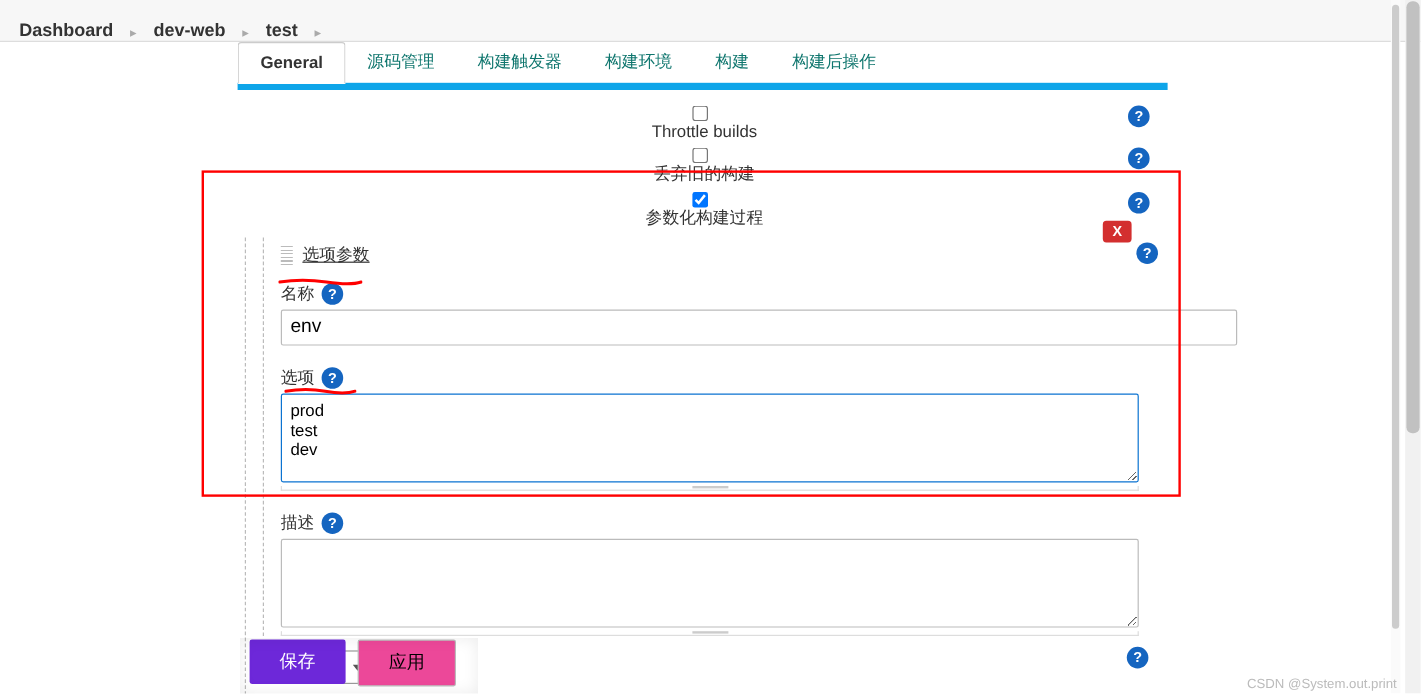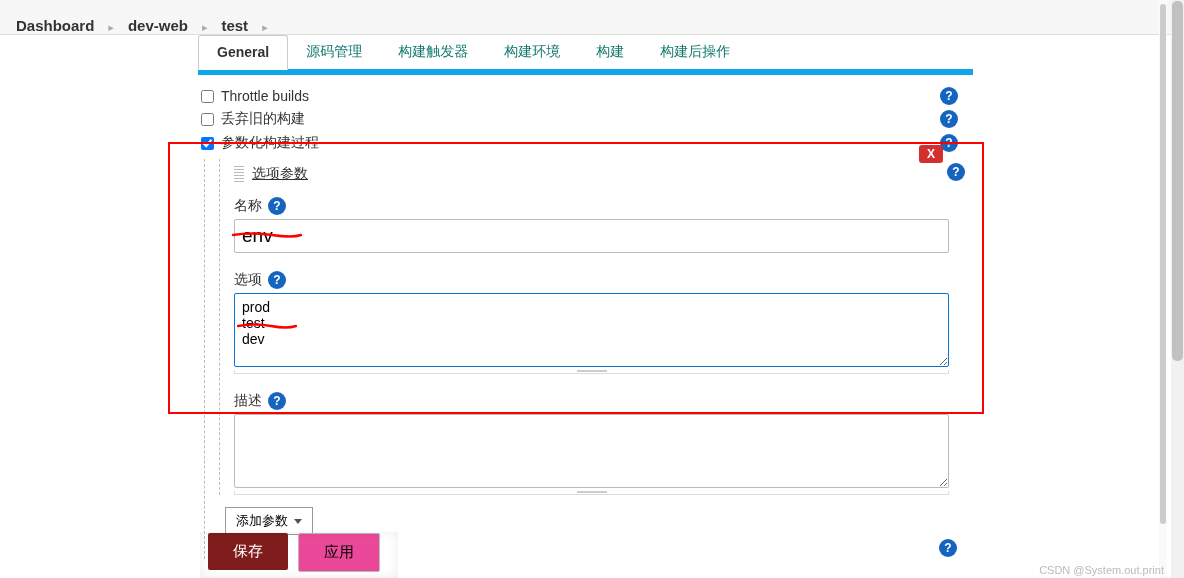--- a/index.html
+++ b/index.html
@@ -5,46 +5,46 @@
     * { margin:0; padding:0; box-sizing:border-box; }
     body { font-family: -apple-system, BlinkMacSystemFont, "Segoe UI", sans-serif; font-size:14px; color:#333; background:#fff; width:1184px; height:578px; overflow:hidden; position:relative; }
     .topbar { height:35px; background:#f7f7f7; border-bottom:1px solid #ddd; display:flex; align-items:flex-end; padding:0 16px; font-size:15px; }
     .crumb-link { font-weight:bold; color:#333; cursor:pointer; }
     .crumb-sep { color:#aaa; margin:0 14px; font-size:11px; }
     .main { position:absolute; top:35px; left:198px; width:775px; }
     .tabs { display:flex; border-bottom:6px solid #0ea5e9; margin-top:0; }
     .tab { padding:8px 18px; cursor:pointer; color:#0f766e; font-size:14px; }
     .tab.active { border:1px solid #ccc; border-bottom:1px solid #fff; border-radius:3px 3px 0 0; font-weight:bold; color:#333; background:#fff; margin-bottom:-1px; }
     .form-body { padding:10px 0 0 0; }
-    .check-row { display:flex; align-items:center; padding:3px 0 3px 3px; position:relative; }
+    .check-row { display:flex; align-items:center; padding:3px 0 3px 3px; position:relative;flex-direction:column; }
     .check-row input[type=checkbox] { width:13px; height:13px; margin-right:7px; cursor:pointer; }
     .check-row label { cursor:pointer; }
     .help-circle { width:18px; height:18px; border-radius:50%; background:#1565c0; color:#fff; font-size:12px; font-weight:bold; display:inline-flex; align-items:center; justify-content:center; cursor:pointer; }
     .help-right { position:absolute; right:15px; }
     .param-container { margin-left:6px; border-left:1px dashed #bbb; padding-left:14px; margin-top:4px; padding-bottom:24px; position:relative; }
     .param-card { border-left:1px dashed #bbb; padding-left:14px; margin-top:4px; position:relative; }
     .card-header { display:flex; align-items:center; padding:6px 0; position:relative; }
     .drag-handle { width:10px; height:16px; background:repeating-linear-gradient(#bbb,#bbb 1px,transparent 1px,transparent 3px); margin-right:8px; cursor:grab; }
     .card-title { font-size:14px;text-decoration:underline; }
     .delete-x { position:absolute; right:30px; top:-14px; background:#d32f2f; color:#fff; font-size:12px; font-weight:bold; padding:2px 8px; border-radius:3px; cursor:pointer; }
     .card-help { position:absolute; right:8px; top:4px; }
     .field-group { margin-top:8px; }
     .field-label-row { display:flex; align-items:center; gap:6px; margin-bottom:4px; }
-    .text-input { width:715px; padding:5px 7px; border:1px solid #bbb; border-radius:2px; font-size:19px; outline:none; }
+    .text-input { width:797px; padding:5px 7px; border:1px solid #bbb; border-radius:2px; font-size:16px; outline:none; }
     .text-input.value-input { }
     .textarea-input { width:715px; min-height:74px; padding:5px 7px; border:1.5px solid #0b73d1; border-radius:2px; font-size:14px; font-family:inherit; resize:both; outline:none; }
     .resize-bar { width:715px; height:4px; background:#fff; border:1px solid #ddd; border-top:none; display:flex; justify-content:center; }
     .resize-bar::before { content:""; width:30px; height:2px; background:#ccc; margin-top:0px; }
     .desc-textarea { width:715px; height:74px; padding:5px 7px; border:1px solid #bbb; border-radius:2px; font-size:13px; font-family:inherit; resize:both; outline:none; }
     .plain-preview { font-size:14px; margin-top:4px; }
     .plain-preview .link { color:#0b73d1; cursor:pointer; }
     .add-param-btn { border:1px solid #999; background:#fff; padding:4px 10px; font-size:13px; cursor:pointer; display:inline-flex; align-items:center; gap:6px; margin-top:12px; margin-left:6px; }
     .caret-down { width:0; height:0; border-left:4px solid transparent; border-right:4px solid transparent; border-top:5px solid #555; }
     .footer-bar { position:absolute; left:198px; bottom:0; width:775px; padding:12px 0 6px 10px; display:flex; gap:10px; align-items:flex-start; }
-    .save-btn { background:#7f1d1d; color:#fff; border:none; padding:9px 25px; font-size:15px; cursor:pointer; border-radius:2px; }
+    .save-btn { background:#6d28d9; color:#fff; border:none; padding:9px 25px; font-size:15px; cursor:pointer; border-radius:2px; }
     .apply-btn { background:#ec4899; border:1px solid #bbb; padding:9px 25px; font-size:15px; cursor:pointer; border-radius:2px; }
     .footer-help { margin-left:auto; margin-right:16px; margin-top:6px; }
     .red-box { position:absolute; border:2px solid #f00; pointer-events:none; z-index:10; }
     .red-underline { position:absolute; height:4px; pointer-events:none; z-index:11; }
     .red-underline svg { display:block; }
     .scrollbar-outer { position:absolute; right:0; top:0; width:13px; height:578px; background:#f1f1f1; }
     .scrollbar-thumb { position:absolute; right:1px; top:1px; width:11px; height:360px; background:#c1c1c1; border-radius:5px; }
     .scrollbar-inner { position:absolute; right:17px; top:0; width:8px; height:578px; background:#fafafa; }
     .scrollbar-inner-thumb { position:absolute; right:18px; top:4px; width:6px; height:520px; background:#ccc; border-radius:3px; }
     .watermark { position:absolute; right:20px; bottom:2px; font-size:11px; color:#bbb; font-family:Arial; }

